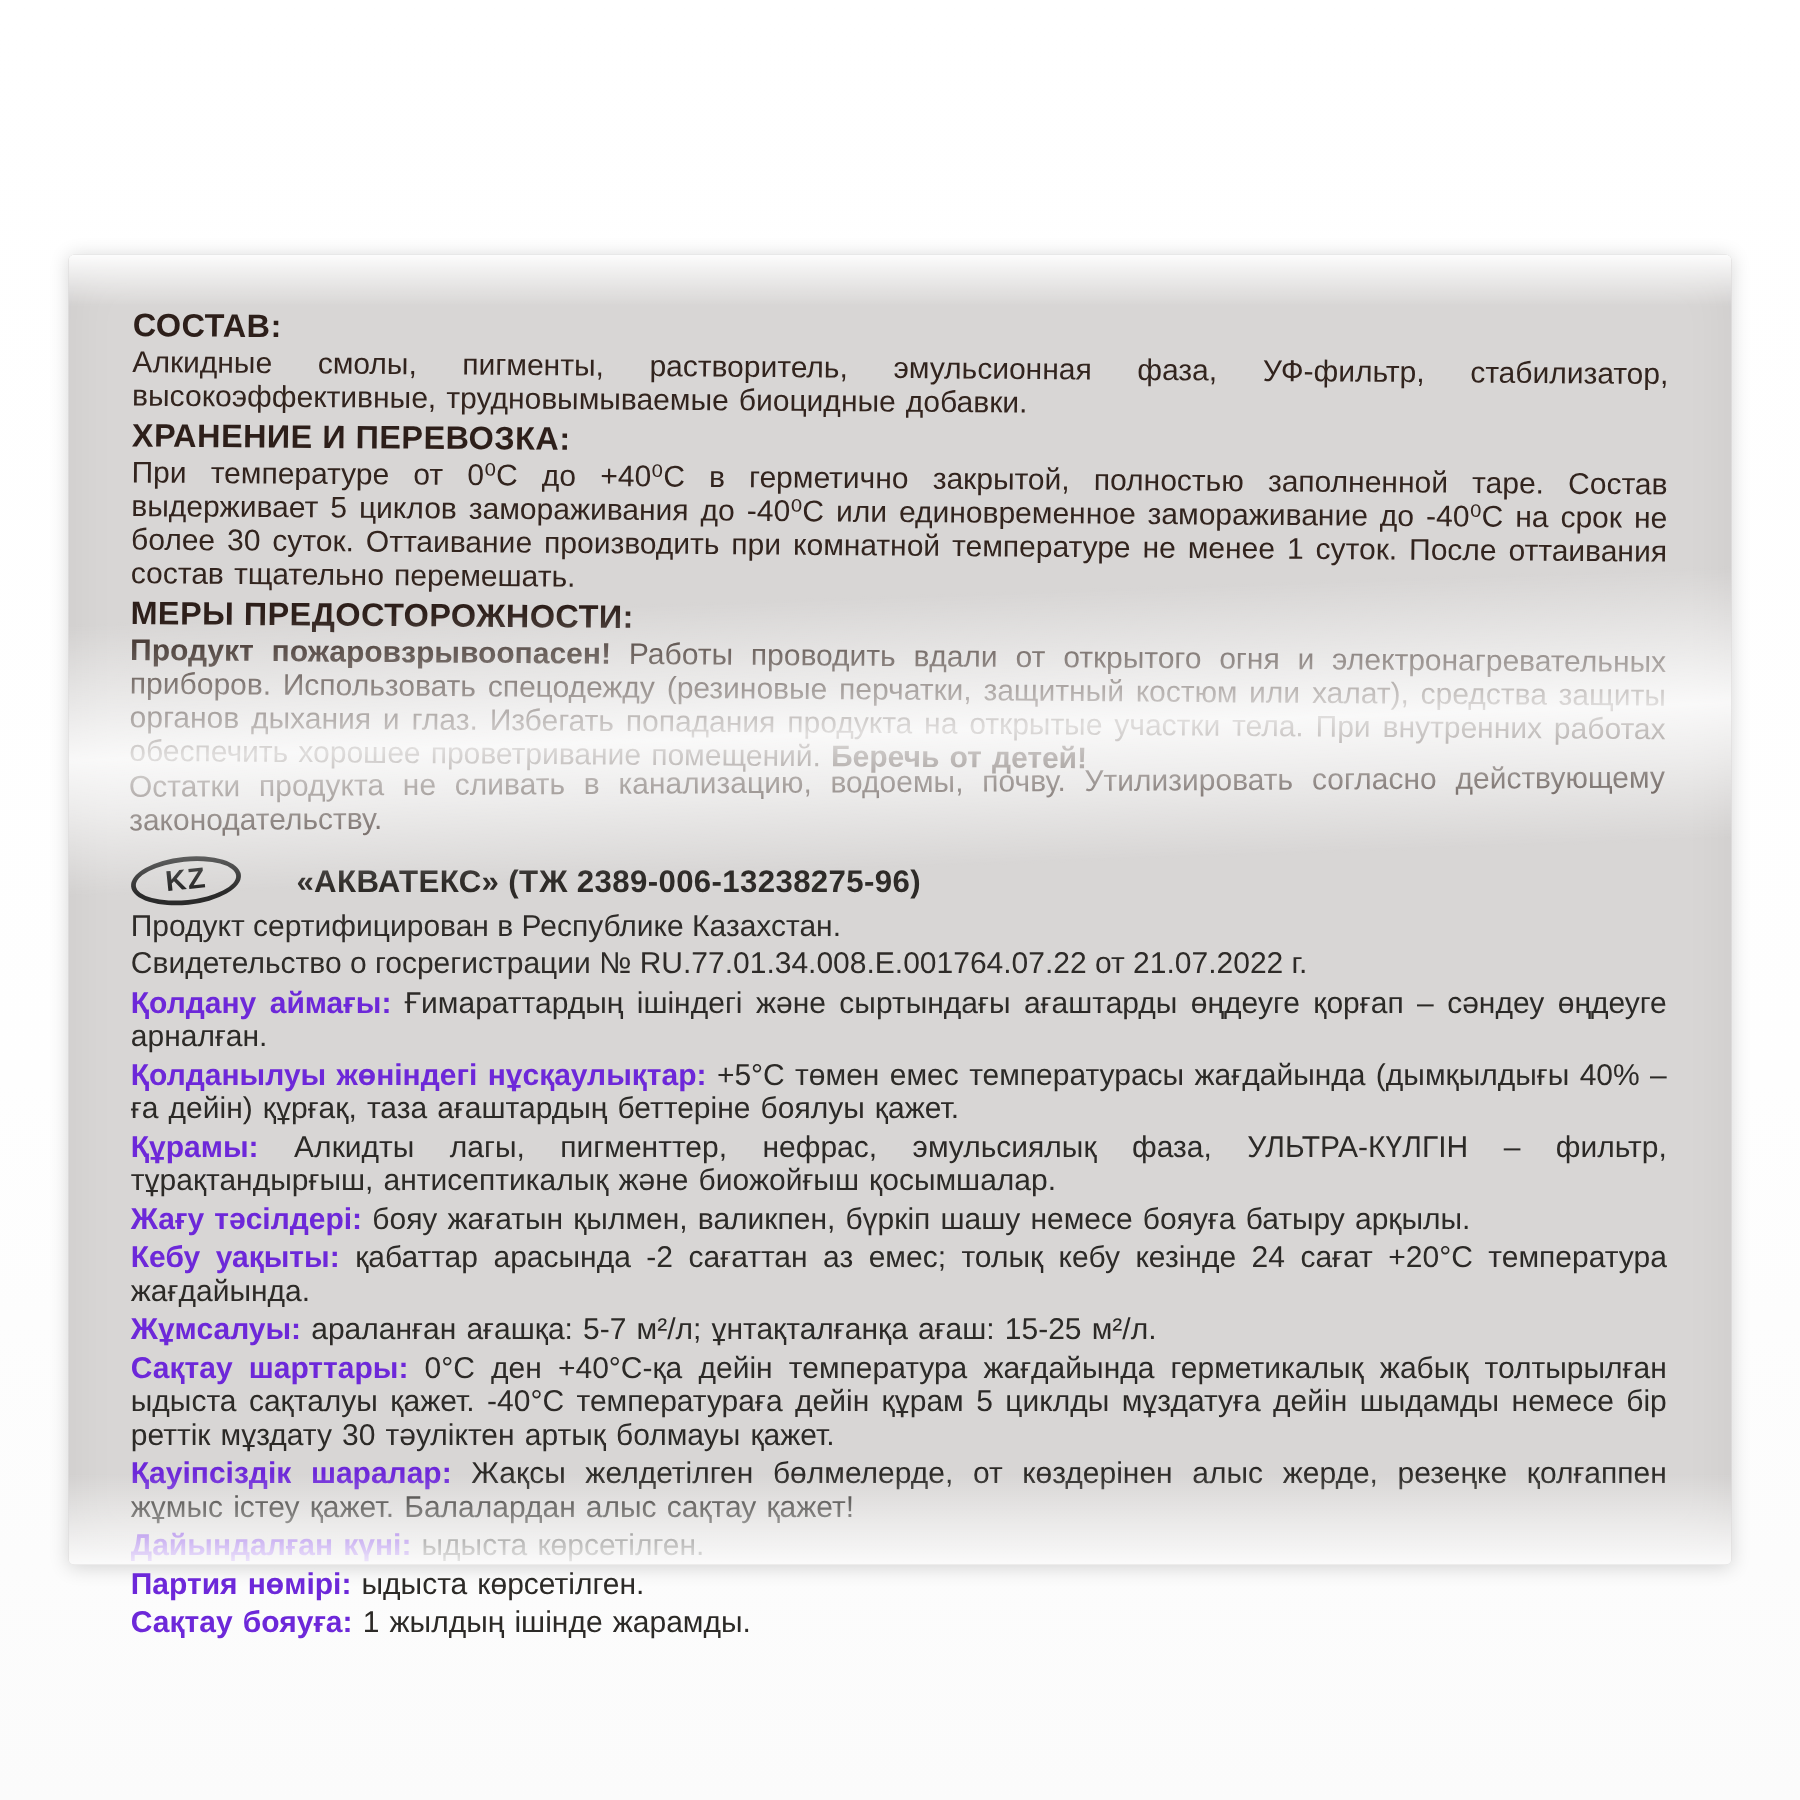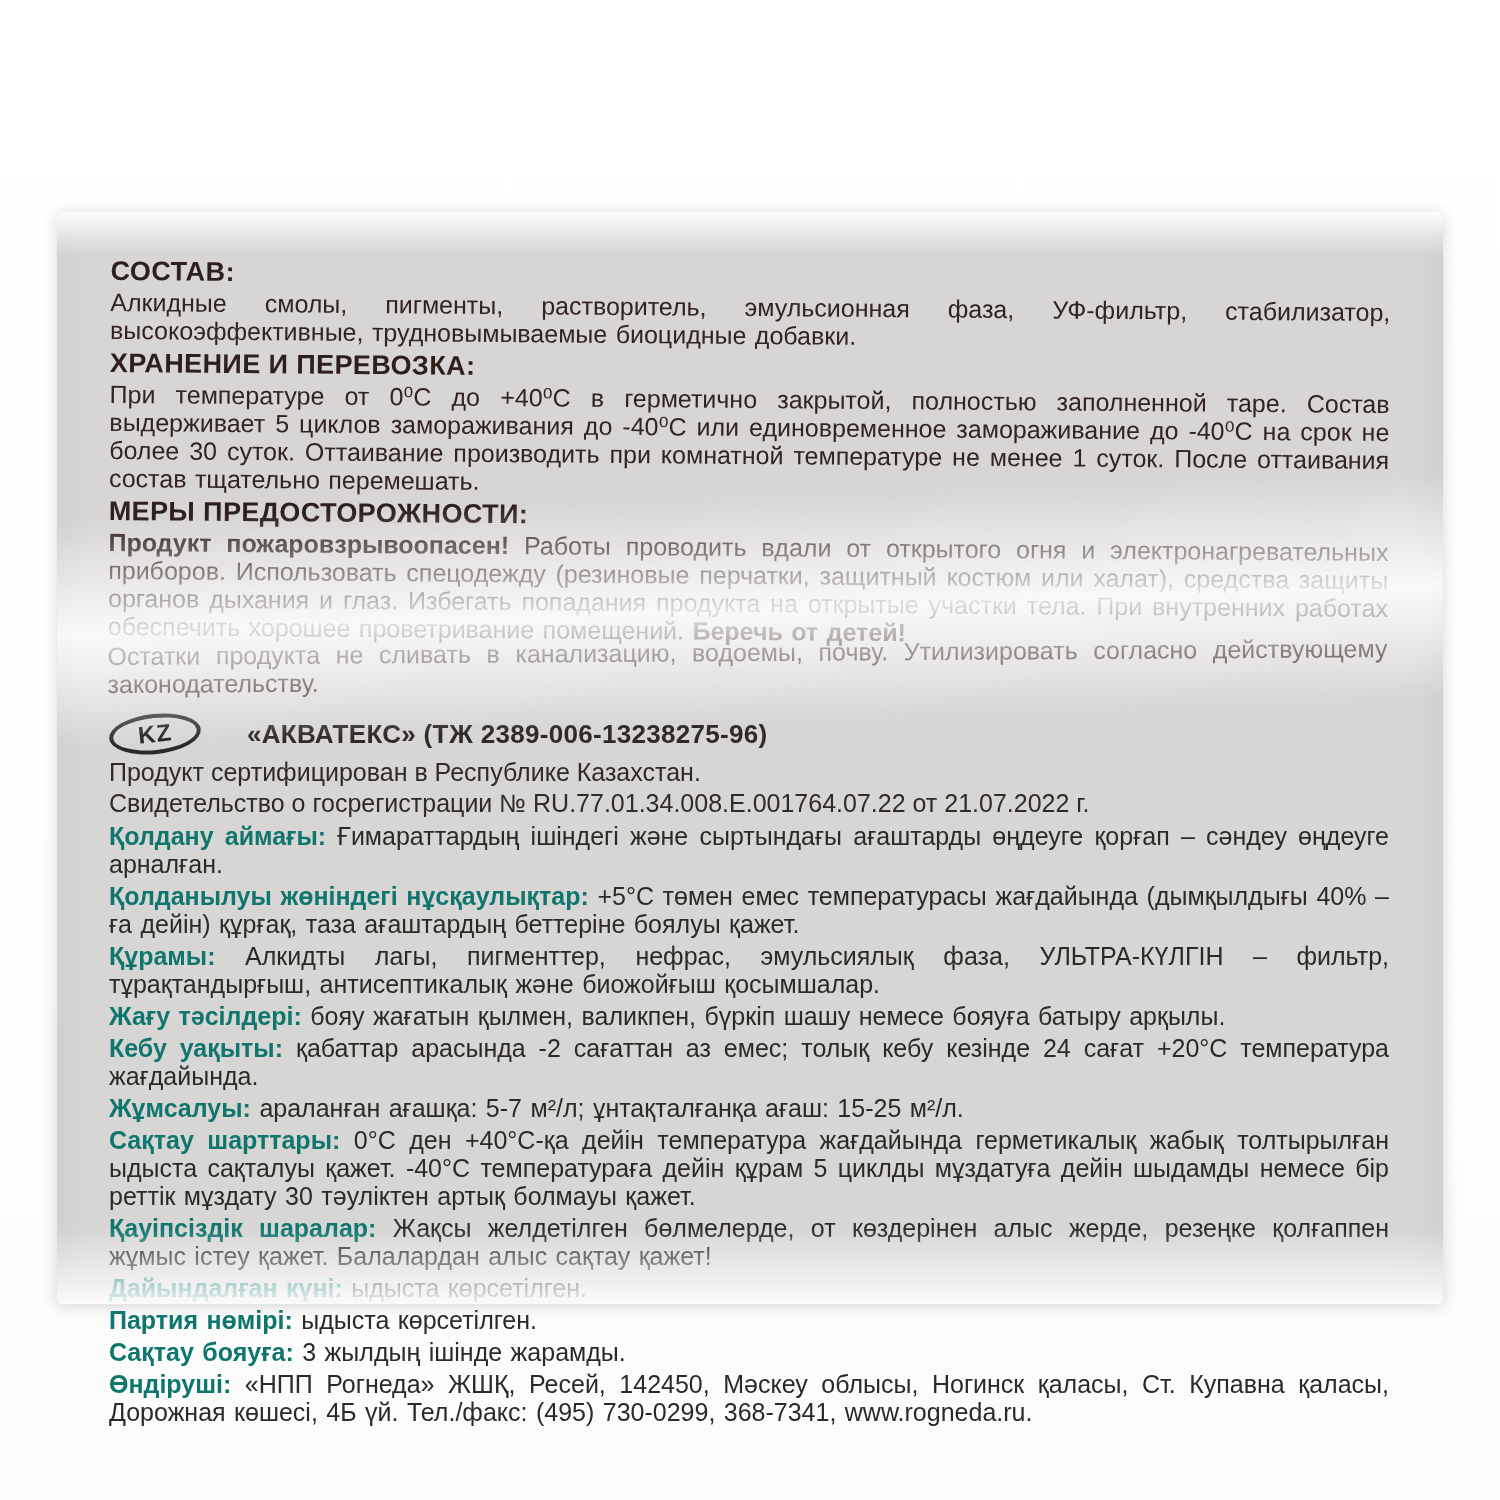--- a/index.html
+++ b/index.html
@@ -51,21 +51,21 @@
     transform:rotate(-6deg);
     color:#222;
   }
   .cert-title{font-weight:bold;font-size:26px;margin-left:46px;letter-spacing:0.3px;}
   .cert p{font-size:25px;line-height:29px;margin:0 0 2px;text-align:left;}
   .kz{margin-top:4px;color:#2c2a27;}
   .kz p{
     font-size:25px;line-height:28px;margin:0 0 4px;
     text-align:justify;word-spacing:1.5px;
   }
-  .kz .term{font-weight:bold;color:#0f766e;}
+  .kz .term{font-weight:bold;color:#6d28d9;}
   b.inline-bold{font-weight:bold;}
 </style>
 </head>
 <body>
 
 <div class="page">
   <div class="label">
 
     <div class="sec-ru">
       <h2>СОСТАВ:</h2>
@@ -92,19 +92,18 @@
       <p><span class="term">Қолдану аймағы:</span> <span>Ғимараттардың ішіндегі және сыртындағы ағаштарды өңдеуге қорғап – сәндеу өңдеуге арналған.</span></p>
       <p><span class="term">Қолданылуы жөніндегі нұсқаулықтар:</span> <span>+5°С төмен емес температурасы жағдайында (дымқылдығы 40% –ға дейін) құрғақ, таза ағаштардың беттеріне боялуы қажет.</span></p>
       <p><span class="term">Құрамы:</span> <span>Алкидты лагы, пигменттер, нефрас, эмульсиялық фаза, УЛЬТРА-КҮЛГІН – фильтр, тұрақтандырғыш, антисептикалық және биожойғыш қосымшалар.</span></p>
       <p><span class="term">Жағу тәсілдері:</span> <span>бояу жағатын қылмен, валикпен, бүркіп шашу немесе бояуға батыру арқылы.</span></p>
       <p><span class="term">Кебу уақыты:</span> <span>қабаттар арасында -2 сағаттан аз емес; толық кебу кезінде 24 сағат +20°С температура жағдайында.</span></p>
       <p><span class="term">Жұмсалуы:</span> <span>араланған ағашқа: 5-7 м²/л; ұнтақталғанқа ағаш: 15-25 м²/л.</span></p>
       <p><span class="term">Сақтау шарттары:</span> <span>0°С ден +40°С-қа дейін температура жағдайында герметикалық жабық толтырылған ыдыста сақталуы қажет. -40°С температураға дейін құрам 5 циклды мұздатуға дейін шыдамды немесе бір реттік мұздату 30 тәуліктен артық болмауы қажет.</span></p>
       <p><span class="term">Қауіпсіздік шаралар:</span> <span>Жақсы желдетілген бөлмелерде, от көздерінен алыс жерде, резеңке қолғаппен жұмыс істеу қажет. Балалардан алыс сақтау қажет!</span></p>
       <p><span class="term">Дайындалған күні:</span> <span>ыдыста көрсетілген.</span></p>
       <p><span class="term">Партия нөмірі:</span> <span>ыдыста көрсетілген.</span></p>
-      <p><span class="term">Сақтау бояуға:</span> <span>3 жылдың ішінде жарамды.</span></p>
-      <p><span class="term">Өндіруші:</span> <span>«НПП Рогнеда» ЖШҚ, Ресей, 142450, Мәскеу облысы, Ногинск қаласы, Ст. Купавна қаласы, Дорожная көшесі, 4Б үй. Тел./факс: (495) 730-0299, 368-7341, www.rogneda.ru.</span></p>
+      <p><span class="term">Сақтау бояуға:</span> <span>1 жылдың ішінде жарамды.</span></p>
     </div>
 
     <div class="glare"></div>
   </div>
 </div>
 
 </body></html>

